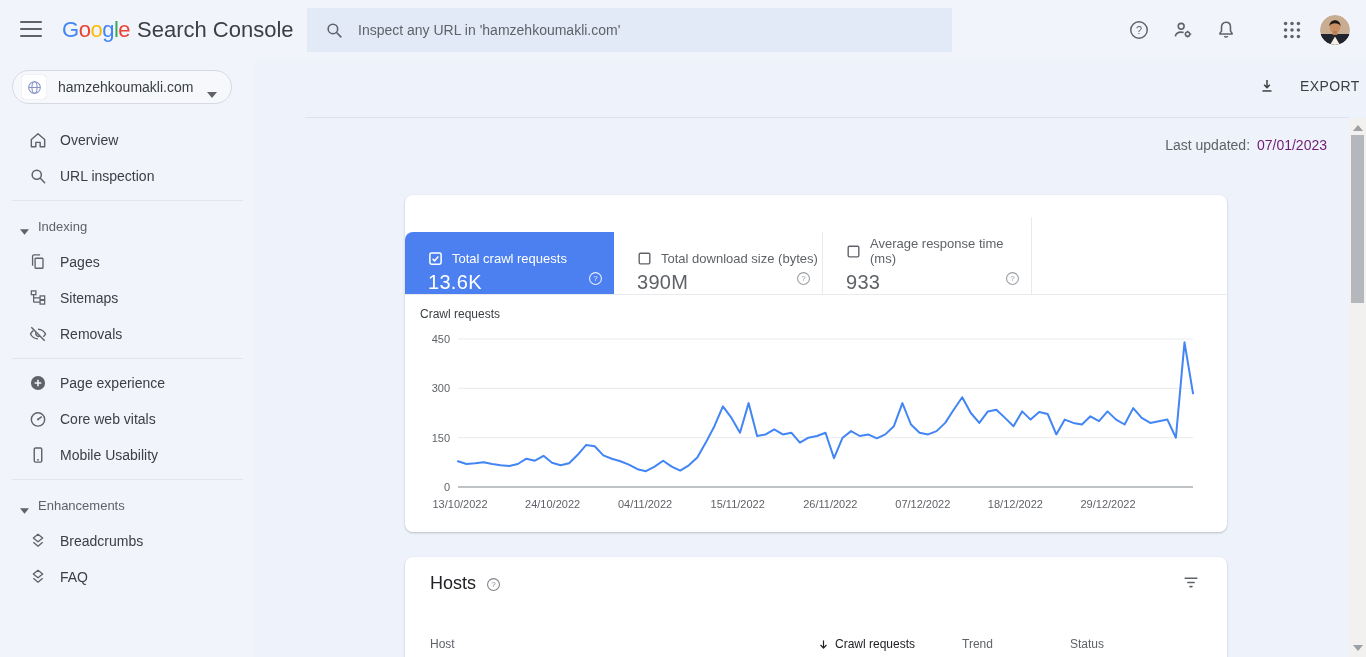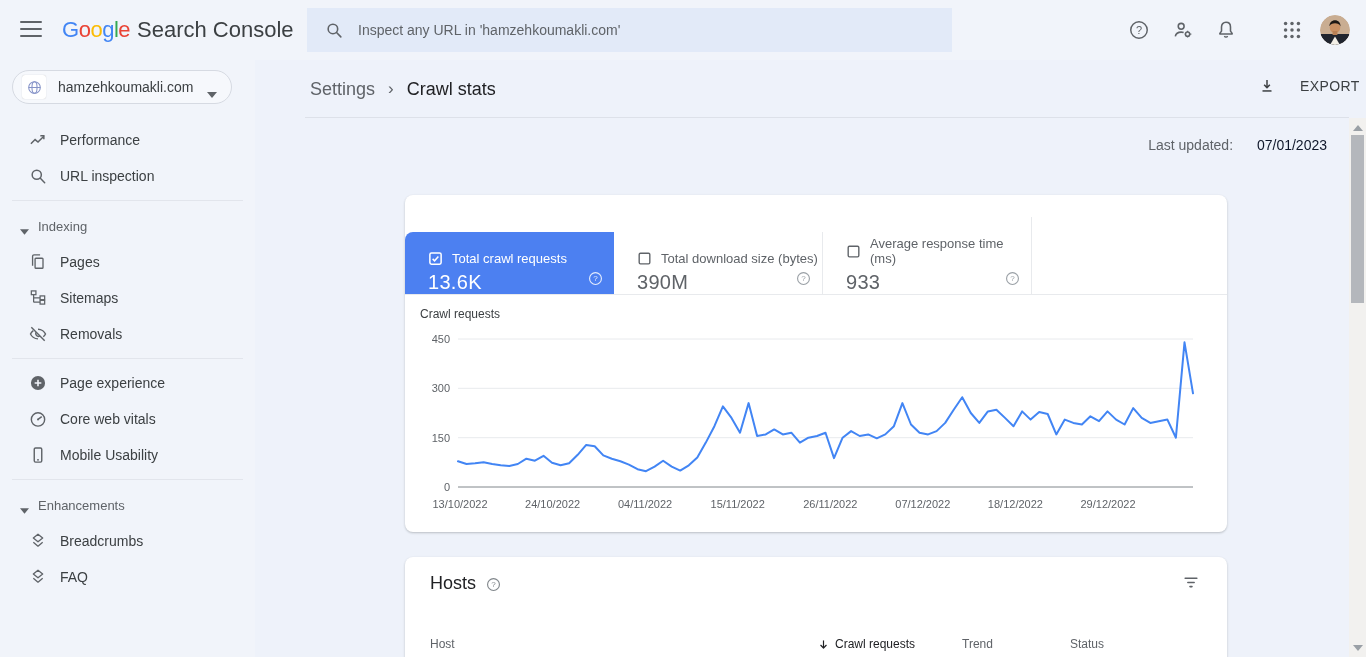--- a/index.html
+++ b/index.html
@@ -44,21 +44,21 @@
   .content { position:absolute; left:255px; top:60px; right:17px; bottom:0; }
   .breadcrumb { position:absolute; left:55px; top:16px; height:26px; display:flex; align-items:center; font-size:18px; }
   .bc-parent { color:#5f6368; cursor:pointer; }
   .bc-sep { color:#5f6368; margin:0 13px; font-size:17px; }
   .bc-current { color:#202124; font-weight:500; }
   .export-btn { position:absolute; left:1003px; top:17px; display:flex; align-items:center; gap:24px; cursor:pointer; color:#3c4043; font-size:14px; font-weight:500; letter-spacing:.4px; }
   .export-btn .icon-slot { width:18px; height:18px; }
   .hdr-divider { position:absolute; left:50px; right:0; top:57px; height:1px; background:#dde1e9; }
   .last-updated { position:absolute; right:22px; top:77px; font-size:14px; }
   .lu-label { color:#5f6368; }
-  .lu-value { color:#0f172a; margin-left:20px; }
+  .lu-value { color:#701a75; margin-left:3px; }
 
   .panel { position:absolute; background:#fff; border-radius:8px; box-shadow:0 1px 2px rgba(60,64,67,.2), 0 1px 3px rgba(60,64,67,.1); }
   #panel-crawl { left:150px; top:135px; width:822px; height:337px; }
   #panel-hosts { left:150px; top:497px; width:822px; height:150px; }
 
   
   .cards-row { display:flex; height:100px; border-bottom:1px solid #e8eaed;align-items:flex-end; }
   .card { width:209px; position:relative; border-right:1px solid #e8eaed; padding:19px 0 0 23px; cursor:pointer; }
   .card.selected { background:#4c80f1; border-right:none; border-top-left-radius:8px; }
   .card-label-row { display:flex; align-items:center; gap:9px; font-size:13px; color:#5f6368; }
@@ -174,26 +174,25 @@
     <span class="prop-label">hamzehkoumakli.com</span>
     <span class="pill-caret">
       <svg viewBox="0 0 10 6" width="100%" height="100%">
           <path d="M0 0l5 6 5-6z" fill="#5f6368"></path>
         </svg>
     </span>
   </div>
   <nav class="side-nav" id="sidebar-nav">
       <div class="side-item">
         <span class="icon-slot">
-          <svg viewBox="0 0 24 24" fill="none" stroke="#5f6368" stroke-width="1.8">
-            <path d="M3.5 16.5l5-5 3.5 3L19 7.5"></path>
-            <path d="M14.8 7h4.2v4.2"></path>
-          </svg>
-        </span>
-        <span>Performance</span>
+          <svg viewBox="0 0 24 24" fill="none" stroke="#5f6368" stroke-width="1.7" stroke-linejoin="round">
+            <path d="M4 11.3 12 4.4l8 6.9V20h-5.4v-5.2h-5.2V20H4z"></path>
+          </svg>
+        </span>
+        <span>Overview</span>
       </div>
       <div class="side-item">
         <span class="icon-slot">
           <svg viewBox="0 0 24 24" fill="none" stroke="#5f6368" stroke-width="1.8">
             <circle cx="10.5" cy="10.5" r="5.5"></circle>
             <line x1="14.8" y1="14.8" x2="20" y2="20" stroke-linecap="round"></line>
           </svg>
         </span>
         <span>URL inspection</span>
       </div>
@@ -286,25 +285,20 @@
             <path d="M12 3.8l5.6 4.6L12 13 6.4 8.4z"></path>
             <path d="M6.4 13.6L12 18.2l5.6-4.6"></path>
           </svg>
         </span>
         <span>FAQ</span>
       </div>
     </nav>
 </div>
 
 <div class="content">
-  <div class="breadcrumb">
-    <span class="bc-parent">Settings</span>
-    <span class="bc-sep">›</span>
-    <span class="bc-current">Crawl stats</span>
-  </div>
   <div class="export-btn">
     <span class="icon-slot">
       <svg viewBox="0 0 24 24" fill="none" stroke="#3c4043" stroke-width="2">
           <path d="M12 4v9"></path>
           <path d="M8.2 10.4L12 14.2l3.8-3.8" stroke-linejoin="round"></path>
           <path d="M6 18.6h12"></path>
         </svg>
     </span>
     <span>EXPORT</span>
   </div>

